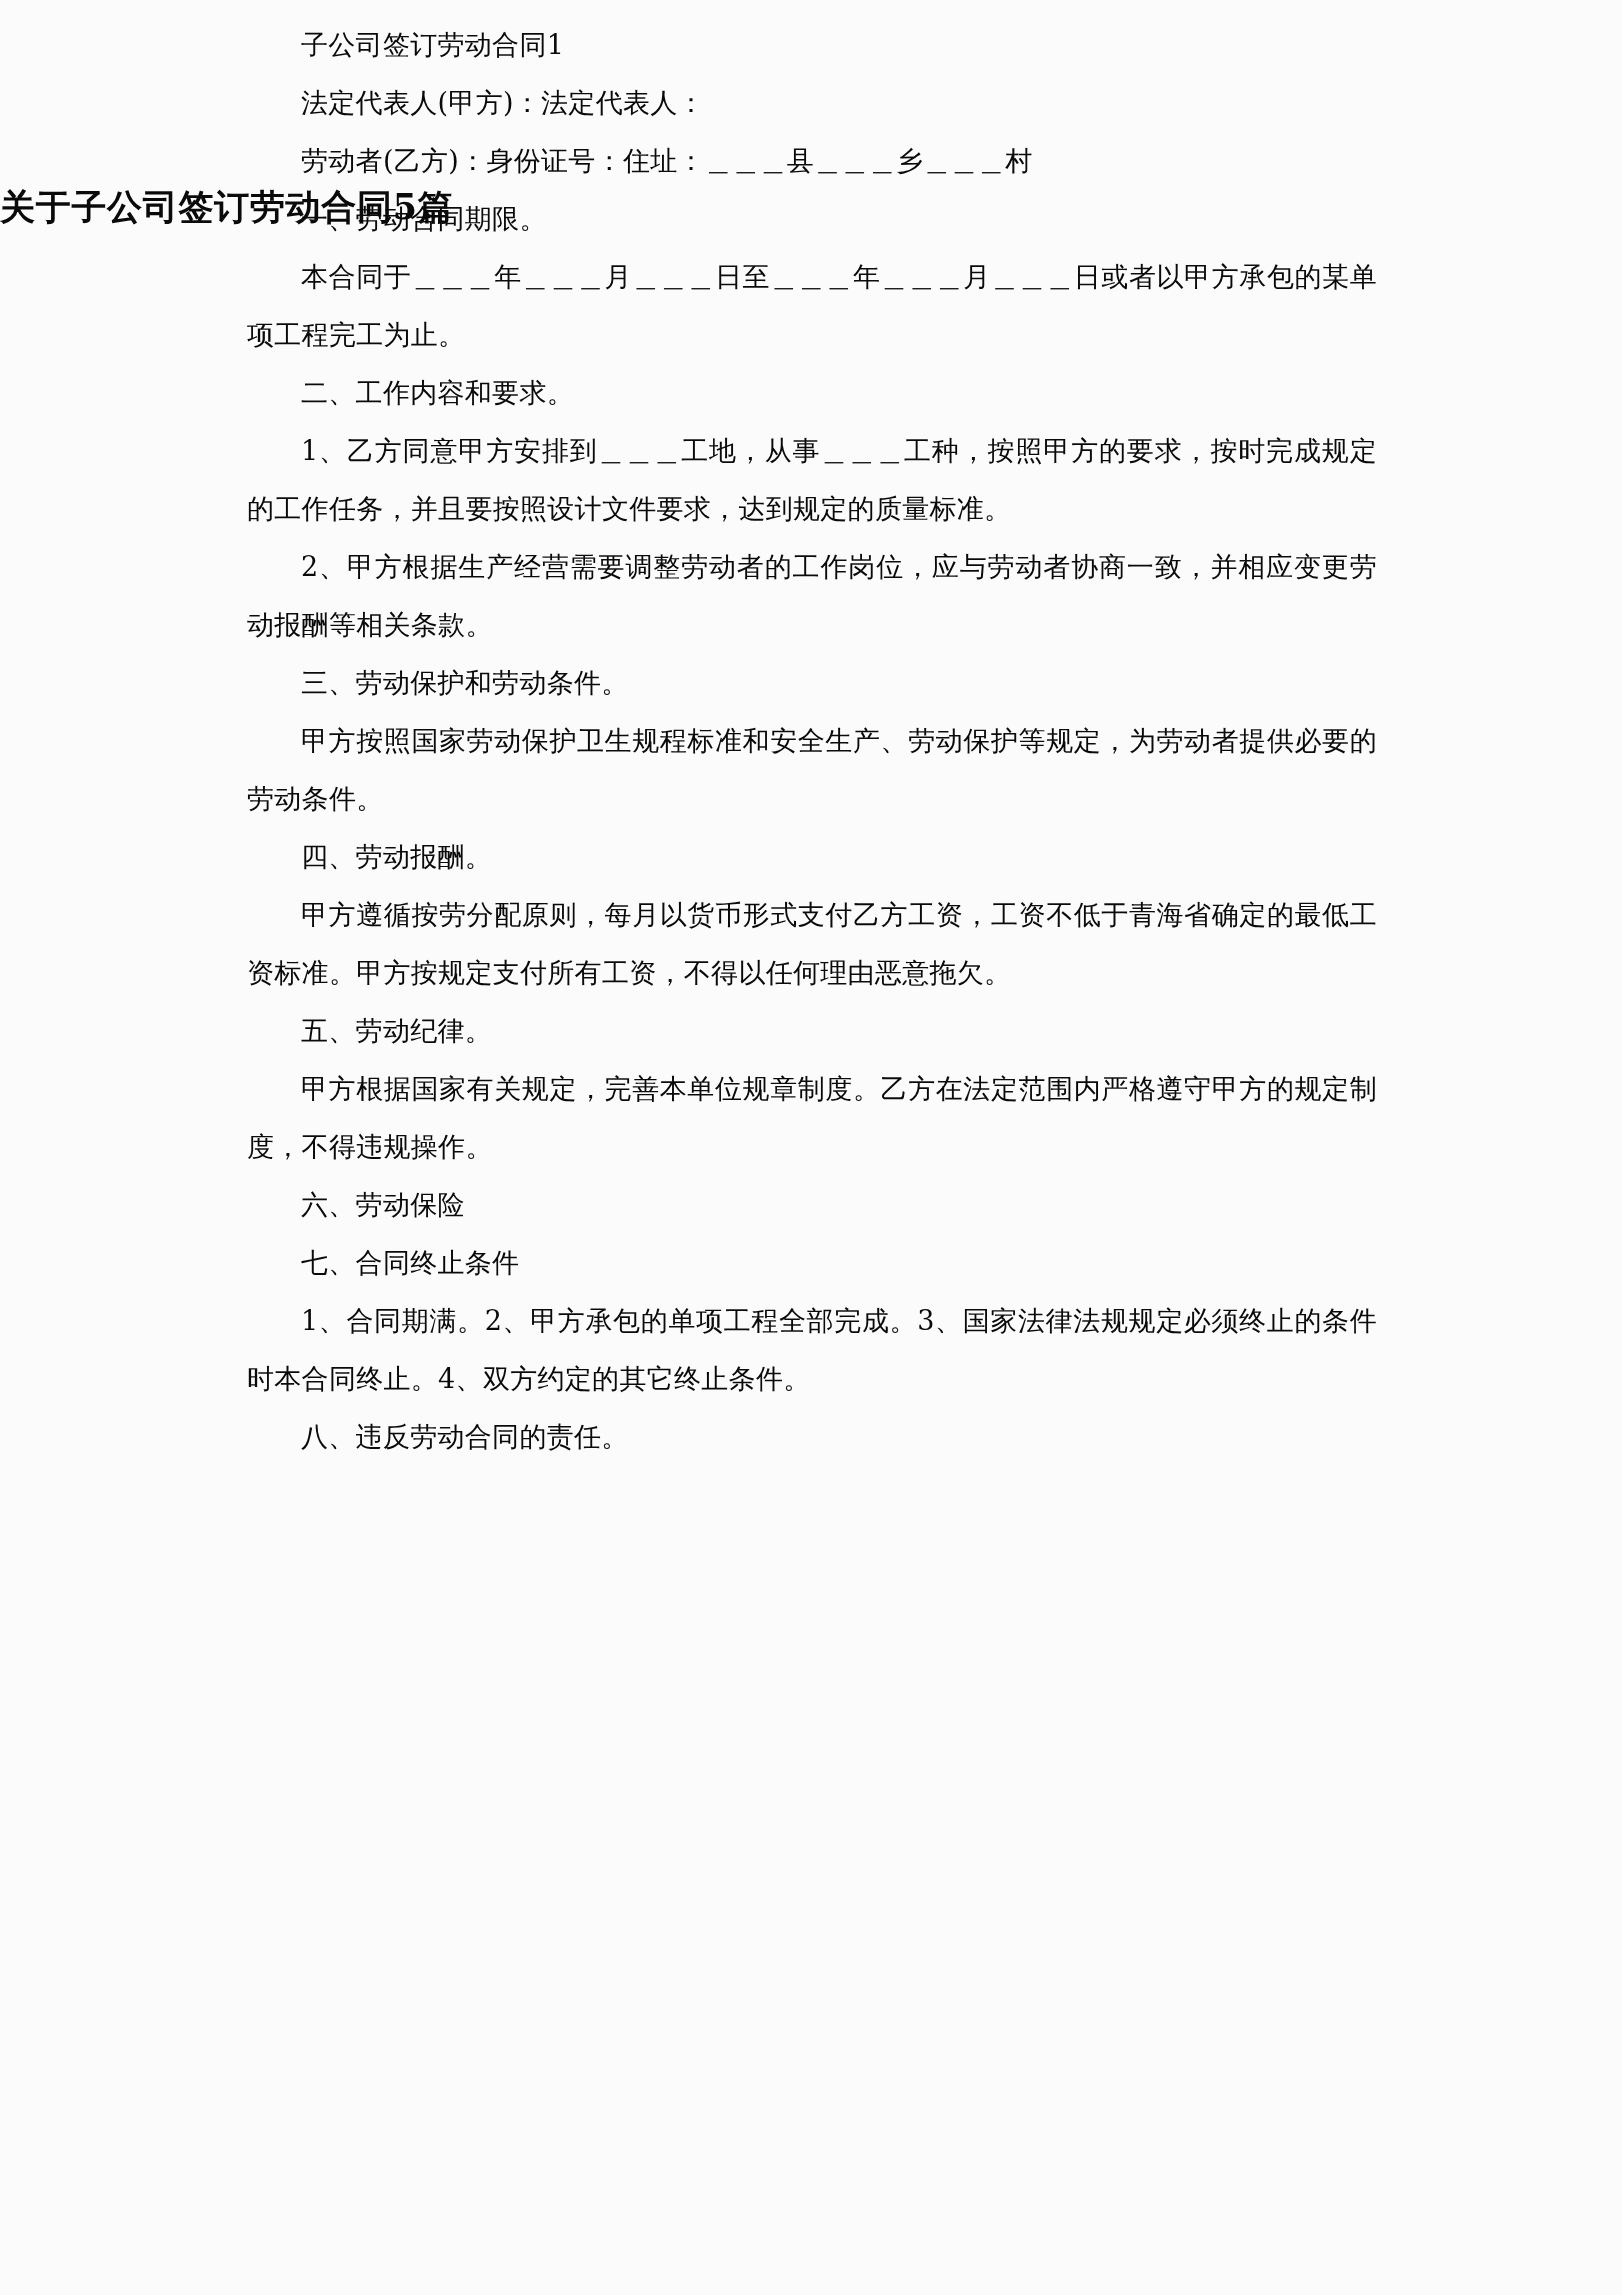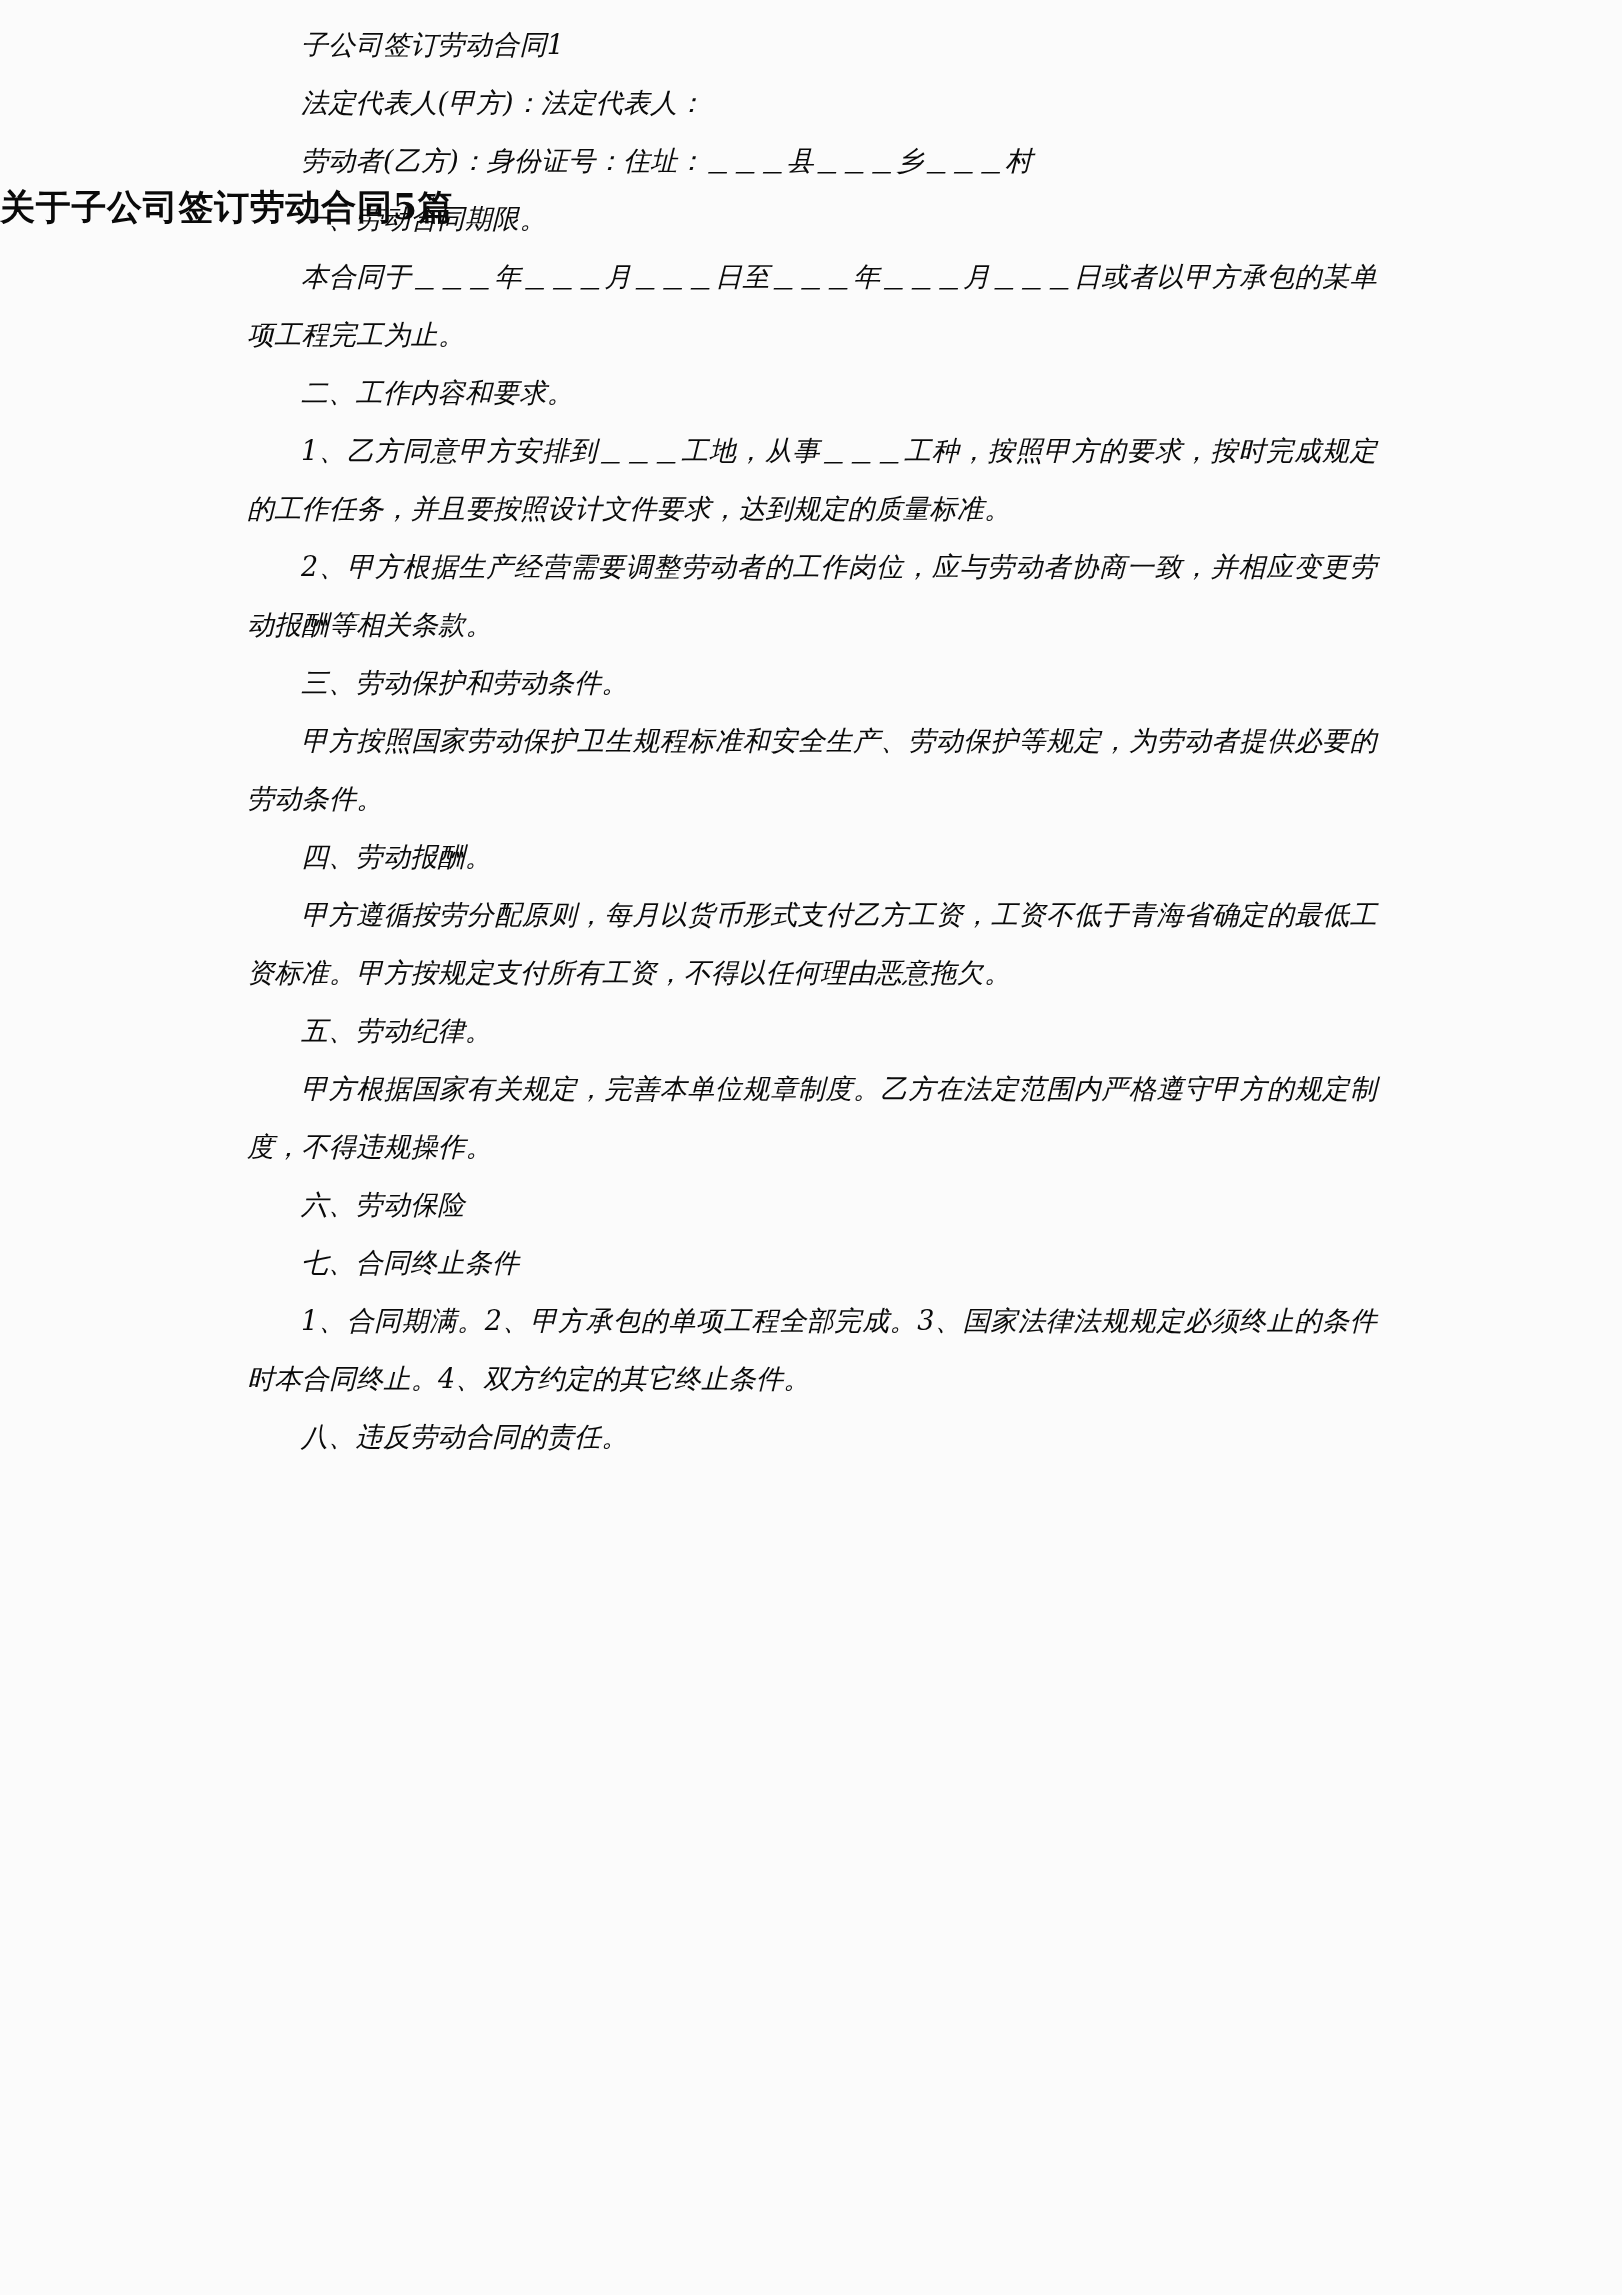--- a/index.html
+++ b/index.html
@@ -47,21 +47,20 @@
   .para {
     margin: 0;
     padding: 0;
     font-size: 27px;
     line-height: 58px;
     text-align: justify;
     text-justify: inter-ideograph;
     text-indent: 54px;      
     letter-spacing: 0.3px;
     word-break: break-all;
-    font-style: italic;
   }
 
   .para.no-indent {
     text-indent: 0;
   }
 
   .para.first-after-title {
     margin-top: 15.7px;
   }
 </style>

